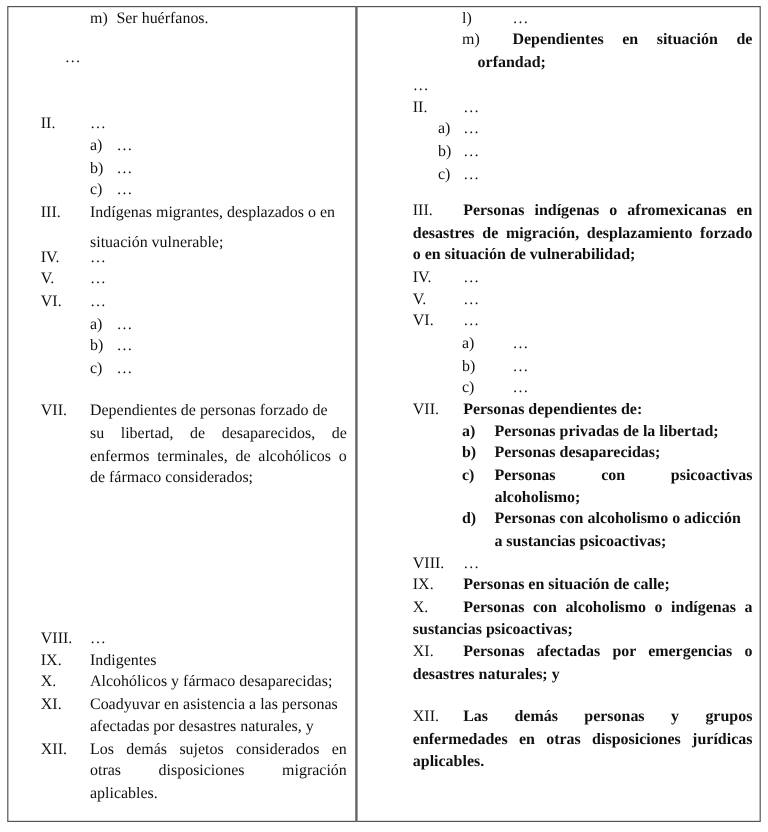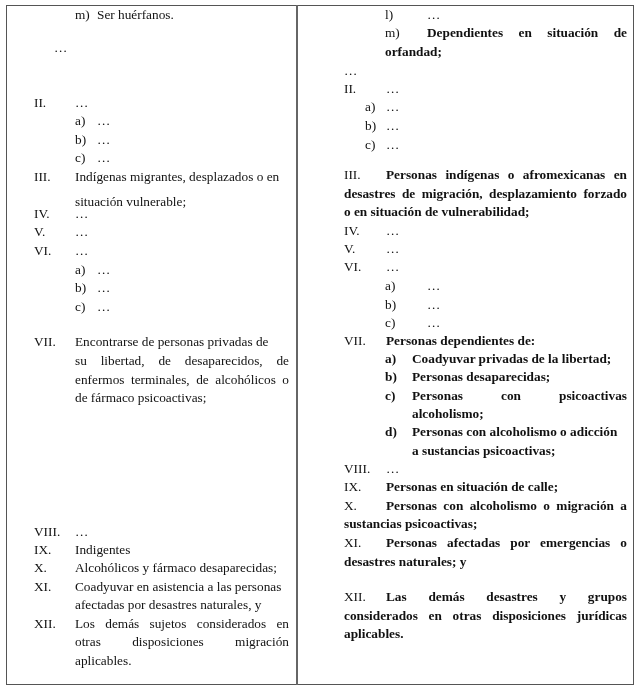--- a/index.html
+++ b/index.html
@@ -47,25 +47,25 @@
 
   <span class="ln" style="left:75px;top:262px">a)</span>
   <span class="ln" style="left:97px;top:262px">…</span>
   <span class="ln" style="left:75px;top:280px">b)</span>
   <span class="ln" style="left:97px;top:280px">…</span>
   <span class="ln" style="left:75px;top:299px">c)</span>
   <span class="ln" style="left:97px;top:299px">…</span>
 
   <span class="ln" style="left:34px;top:334px">VII.</span>
   <div class="ln just" style="left:75px;top:334px;width:214px">
-      <span>Encontrarse de personas privadas de</span>
+      <span>Dependientes de personas forzado de</span>
     </div>
   <div class="ln" style="left:75px;top:353px;width:214px;text-align:justify;text-align-last:justify;white-space:normal">su libertad, de desaparecidos, de</div>
   <div class="ln" style="left:75px;top:372px;width:214px;text-align:justify;text-align-last:justify;white-space:normal">enfermos terminales, de alcohólicos o</div>
-  <span class="ln" style="left:75px;top:390px">de fármaco psicoactivas;</span>
+  <span class="ln" style="left:75px;top:390px">de fármaco considerados;</span>
 
   <span class="ln" style="left:34px;top:524px">VIII.</span>
   <span class="ln" style="left:75px;top:524px">…</span>
   <span class="ln" style="left:34px;top:542px">IX.</span>
   <span class="ln" style="left:75px;top:542px">Indigentes</span>
   <span class="ln" style="left:34px;top:560px">X.</span>
   <span class="ln" style="left:75px;top:560px">Alcohólicos y fármaco desaparecidas;</span>
   <span class="ln" style="left:34px;top:579px">XI.</span>
   <span class="ln" style="left:75px;top:579px">Coadyuvar en asistencia a las personas</span>
   <span class="ln" style="left:75px;top:597px">afectadas por desastres naturales, y</span>
@@ -74,21 +74,21 @@
   <div class="ln" style="left:75px;top:634px;width:214px;text-align:justify;text-align-last:justify;white-space:normal">otras disposiciones migración</div>
   <span class="ln" style="left:75px;top:653px">aplicables.</span>
 </div>
 
 <div>
   <span class="ln" style="left:385px;top:7px">l)</span>
   <span class="ln" style="left:427px;top:7px">…</span>
 
   <span class="ln" style="left:385px;top:25px">m)</span>
   <div class="ln b" style="left:427px;top:25px;width:200px;text-align:justify;text-align-last:justify;white-space:normal">Dependientes en situación de</div>
-  <span class="ln b" style="left:385px;top:44px">orfandad;</span>
+  <span class="ln b" style="left:398px;top:44px">orfandad;</span>
 
   <span class="ln" style="left:344px;top:63px">…</span>
 
   <span class="ln" style="left:344px;top:81px">II.</span>
   <span class="ln" style="left:386px;top:81px">…</span>
   <span class="ln" style="left:365px;top:99px">a)</span>
   <span class="ln" style="left:386px;top:99px">…</span>
   <span class="ln" style="left:365px;top:118px">b)</span>
   <span class="ln" style="left:386px;top:118px">…</span>
   <span class="ln" style="left:365px;top:137px">c)</span>
@@ -110,38 +110,38 @@
   <span class="ln" style="left:427px;top:278px">…</span>
   <span class="ln" style="left:385px;top:297px">b)</span>
   <span class="ln" style="left:427px;top:297px">…</span>
   <span class="ln" style="left:385px;top:315px">c)</span>
   <span class="ln" style="left:427px;top:315px">…</span>
 
   <span class="ln" style="left:344px;top:333px">VII.</span>
   <span class="ln b" style="left:386px;top:333px">Personas dependientes de:</span>
 
   <span class="ln b" style="left:385px;top:351px">a)</span>
-  <span class="ln b" style="left:412px;top:351px">Coadyuvar privadas de la libertad;</span>
+  <span class="ln b" style="left:412px;top:351px">Personas privadas de la libertad;</span>
   <span class="ln b" style="left:385px;top:369px">b)</span>
   <span class="ln b" style="left:412px;top:369px">Personas desaparecidas;</span>
   <span class="ln b" style="left:385px;top:388px">c)</span>
   <div class="ln b" style="left:412px;top:388px;width:215px;text-align:justify;text-align-last:justify;white-space:normal">Personas con psicoactivas</div>
   <span class="ln b" style="left:412px;top:406px">alcoholismo;</span>
   <span class="ln b" style="left:385px;top:424px">d)</span>
   <span class="ln b" style="left:412px;top:424px">Personas con alcoholismo o adicción</span>
   <span class="ln b" style="left:412px;top:443px">a sustancias psicoactivas;</span>
 
   <span class="ln" style="left:344px;top:461px">VIII.</span>
   <span class="ln" style="left:386px;top:461px">…</span>
   <span class="ln" style="left:344px;top:479px">IX.</span>
   <span class="ln b" style="left:386px;top:479px">Personas en situación de calle;</span>
   <span class="ln" style="left:344px;top:498px">X.</span>
-  <div class="ln b" style="left:386px;top:498px;width:241px;text-align:justify;text-align-last:justify;white-space:normal">Personas con alcoholismo o migración a</div>
+  <div class="ln b" style="left:386px;top:498px;width:241px;text-align:justify;text-align-last:justify;white-space:normal">Personas con alcoholismo o indígenas a</div>
   <span class="ln b" style="left:344px;top:516px">sustancias psicoactivas;</span>
   <span class="ln" style="left:344px;top:535px">XI.</span>
   <div class="ln b" style="left:386px;top:535px;width:241px;text-align:justify;text-align-last:justify;white-space:normal">Personas afectadas por emergencias o</div>
   <span class="ln b" style="left:344px;top:554px">desastres naturales; y</span>
 
   <span class="ln" style="left:344px;top:589px">XII.</span>
-  <div class="ln b" style="left:386px;top:589px;width:241px;text-align:justify;text-align-last:justify;white-space:normal">Las demás desastres y grupos</div>
-  <div class="ln b" style="left:344px;top:608px;width:283px;text-align:justify;text-align-last:justify;white-space:normal">considerados en otras disposiciones jurídicas</div>
+  <div class="ln b" style="left:386px;top:589px;width:241px;text-align:justify;text-align-last:justify;white-space:normal">Las demás personas y grupos</div>
+  <div class="ln b" style="left:344px;top:608px;width:283px;text-align:justify;text-align-last:justify;white-space:normal">enfermedades en otras disposiciones jurídicas</div>
   <span class="ln b" style="left:344px;top:626px">aplicables.</span>
 </div>
 
 </body></html>

